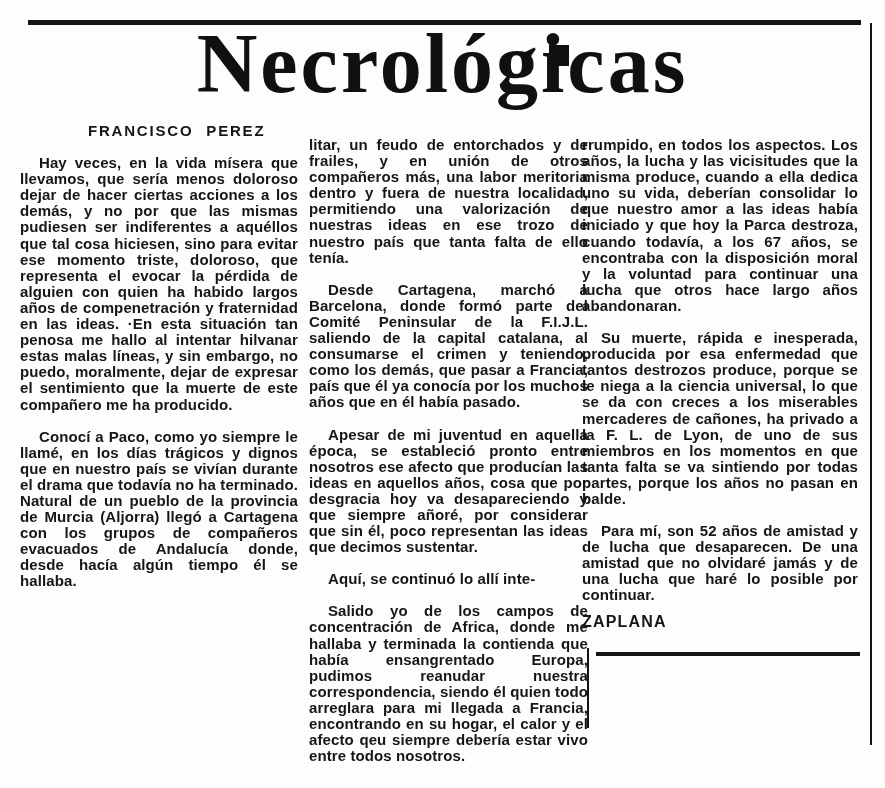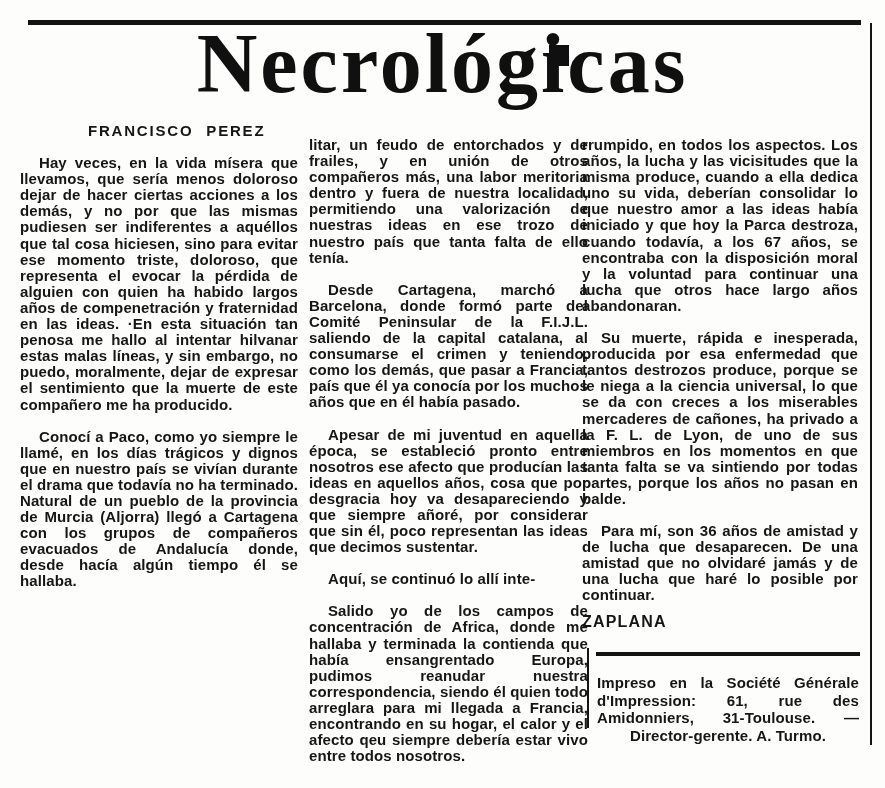--- a/index.html
+++ b/index.html
@@ -109,21 +109,20 @@
     <p class="cont">litar, un feudo de entorchados y de frailes, y en unión de otros compañeros más, una labor meritoria dentro y fuera de nuestra localidad, permitiendo una valorización de nuestras ideas en ese trozo de nuestro país que tanta falta de ello tenía.</p>
     <p>Desde Cartagena, marchó a Barcelona, donde formó parte del Comité Peninsular de la F.I.J.L. saliendo de la capital catalana, al consumarse el crimen y teniendo, como los demás, que pasar a Francia, país que él ya conocía por los muchos años que en él había pasado.</p>
     <p>Apesar de mi juventud en aquella época, se estableció pronto entre nosotros ese afecto que producían las ideas en aquellos años, cosa que por desgracia hoy va desapareciendo y que siempre añoré, por considerar que sin él, poco representan las ideas que decimos sustentar.</p>
     <p>Aquí, se continuó lo allí inte-</p>
     <p>Salido yo de los campos de concentración de Africa, donde me hallaba y terminada la contienda que había ensangrentado Europa, pudimos reanudar nuestra correspondencia, siendo él quien todo arreglara para mi llegada a Francia, encontrando en su hogar, el calor y el afecto qeu siempre debería estar vivo entre todos nosotros.</p>
   </div>
 
   <div id="col-3" class="col">
     <p class="cont">rrumpido, en todos los aspectos. Los años, la lucha y las vicisitudes que la misma produce, cuando a ella dedica uno su vida, deberían consolidar lo que nuestro amor a las ideas había iniciado y que hoy la Parca destroza, cuando todavía, a los 67 años, se encontraba con la disposición moral y la voluntad para continuar una lucha que otros hace largo años abandonaran.</p>
     <p>Su muerte, rápida e inesperada, producida por esa enfermedad que tantos destrozos produce, porque se le niega a la ciencia universal, lo que se da con creces a los miserables mercaderes de cañones, ha privado a la F. L. de Lyon, de uno de sus miembros en los momentos en que tanta falta se va sintiendo por todas partes, porque los años no pasan en balde.</p>
-    <p>Para mí, son 36 años de amistad y de lucha que desaparecen. De una amistad que no olvidaré jamás y de una lucha que haré lo posible por continuar.</p>
+    <p>Para mí, son 52 años de amistad y de lucha que desaparecen. De una amistad que no olvidaré jamás y de una lucha que haré lo posible por continuar.</p>
     <div id="signature">ZAPLANA</div>
   </div>
 
   <div id="imprint-divider" class="rule"></div>
   <div id="imprint-rule" class="rule"></div>
-  <div id="imprint">Impreso en la Société Générale d'Impression: 61, rue des Amidonniers, 31-Toulouse. — Director-gerente. A. Turmo.</div>
 
 </div>
 
 </body></html>

